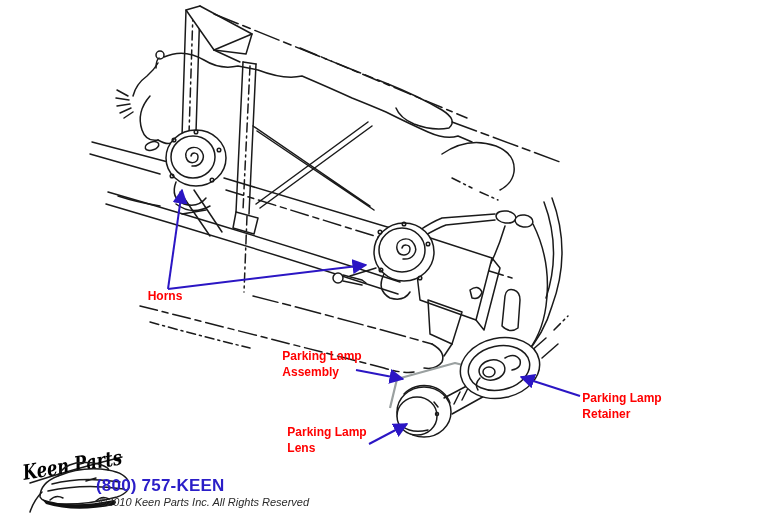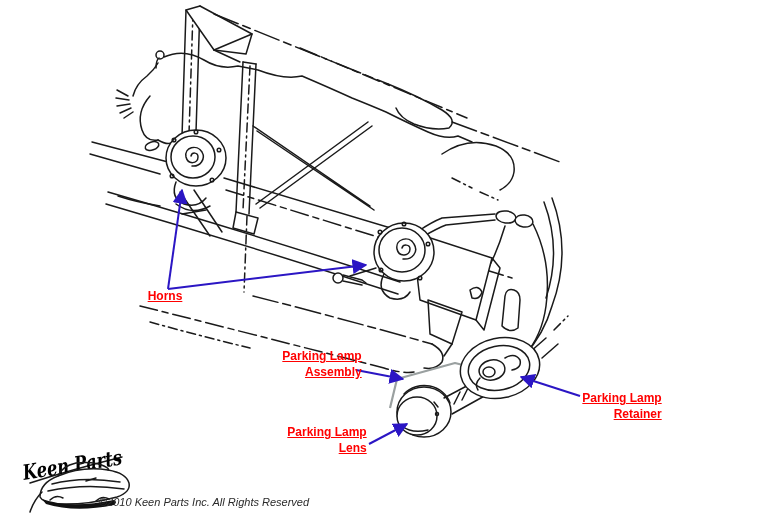--- a/index.html
+++ b/index.html
@@ -15,21 +15,21 @@
   #stage svg{position:absolute;left:0;top:0;}
   .ink{stroke:var(--drawing-ink);stroke-width:1.5;fill:none;stroke-linecap:round;stroke-linejoin:round;}
   .ink-fill{stroke:var(--drawing-ink);stroke-width:1.5;fill:#fff;stroke-linejoin:round;}
   .dash1{stroke-dasharray:26 5 8 5;}
   .dash2{stroke-dasharray:9 4 2 4;}
   .dash3{stroke-dasharray:18 5 6 5;}
   .gray{stroke:var(--bracket-gray);stroke-width:2.2;fill:none;stroke-linejoin:round;}
   .arrow{stroke:var(--arrow-blue);stroke-width:2;fill:none;}
   .part-label{
     position:absolute;color:var(--label-red);font-weight:bold;font-size:12px;
-    line-height:16px;text-align:right;text-decoration:underline;white-space:pre-line;
+    line-height:16px;text-align:left;white-space:pre-line;
     transform:translateX(-50%);cursor:pointer;
   }
   .phone{position:absolute;left:96px;top:476px;color:var(--phone-blue);
          font-weight:bold;font-size:17px;letter-spacing:0.2px;}
   .copyright{position:absolute;left:99px;top:496px;color:#2a2a2a;font-size:11px;font-style:italic;}
   .logo-script{font-family:"DejaVu Serif",serif;font-style:italic;font-weight:bold;
                font-size:21px;fill:#000;}
 </style>
 </head>
 <body>
@@ -189,15 +189,16 @@
 
   <div class="part-label" style="left:322px;top:348px;">Parking Lamp
 Assembly</div>
 
   <div class="part-label" style="left:622px;top:390px;">Parking Lamp
 Retainer</div>
 
   <div class="part-label" style="left:327px;top:424px;">Parking Lamp
 Lens</div>
 
+  <div class="phone">(800) 757-KEEN</div>
   <div class="copyright">©2010 Keen Parts Inc. All Rights Reserved</div>
 
 </div>
 
 </body></html>

